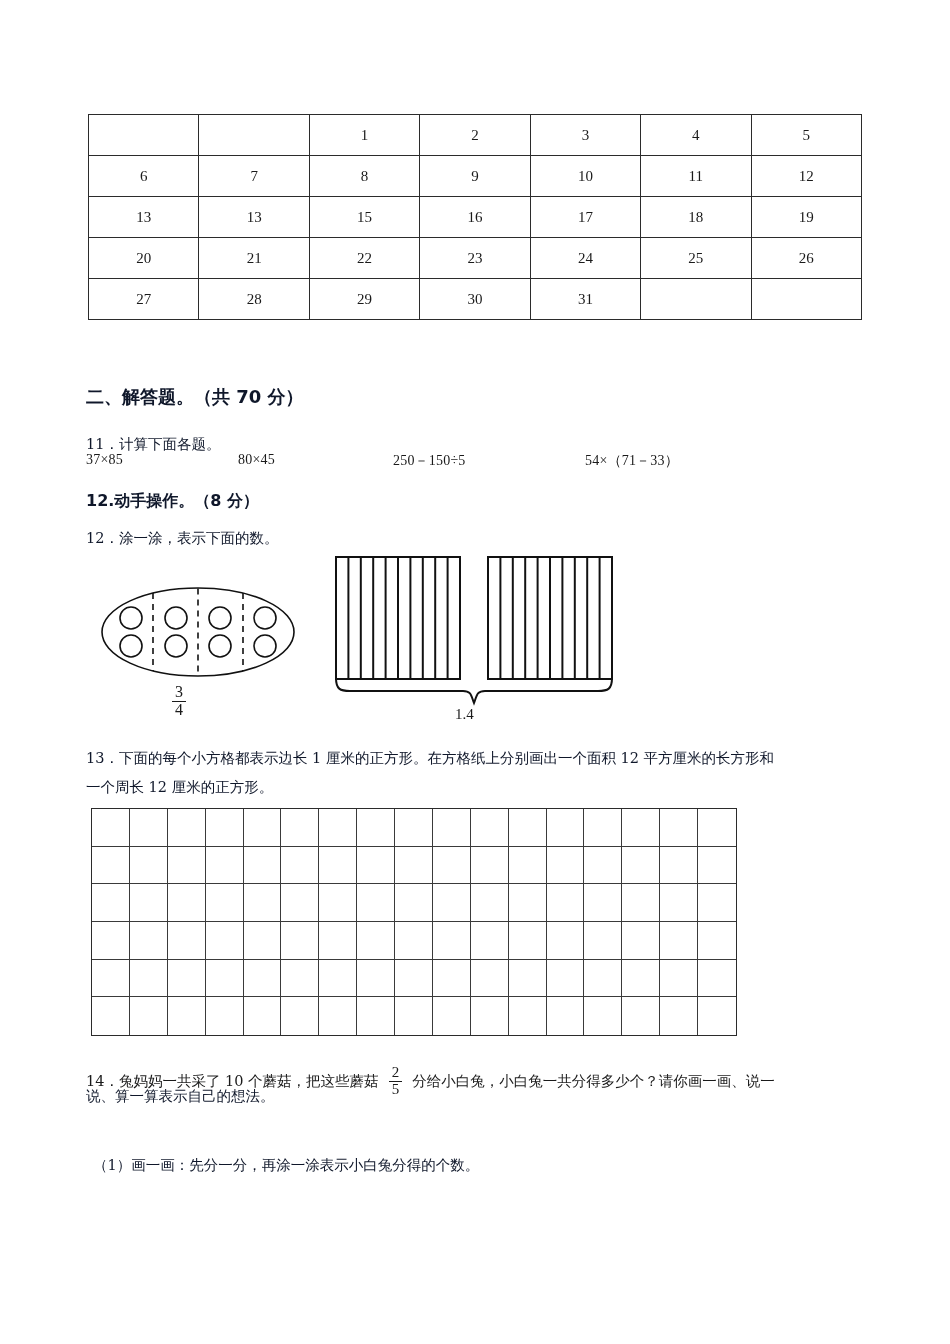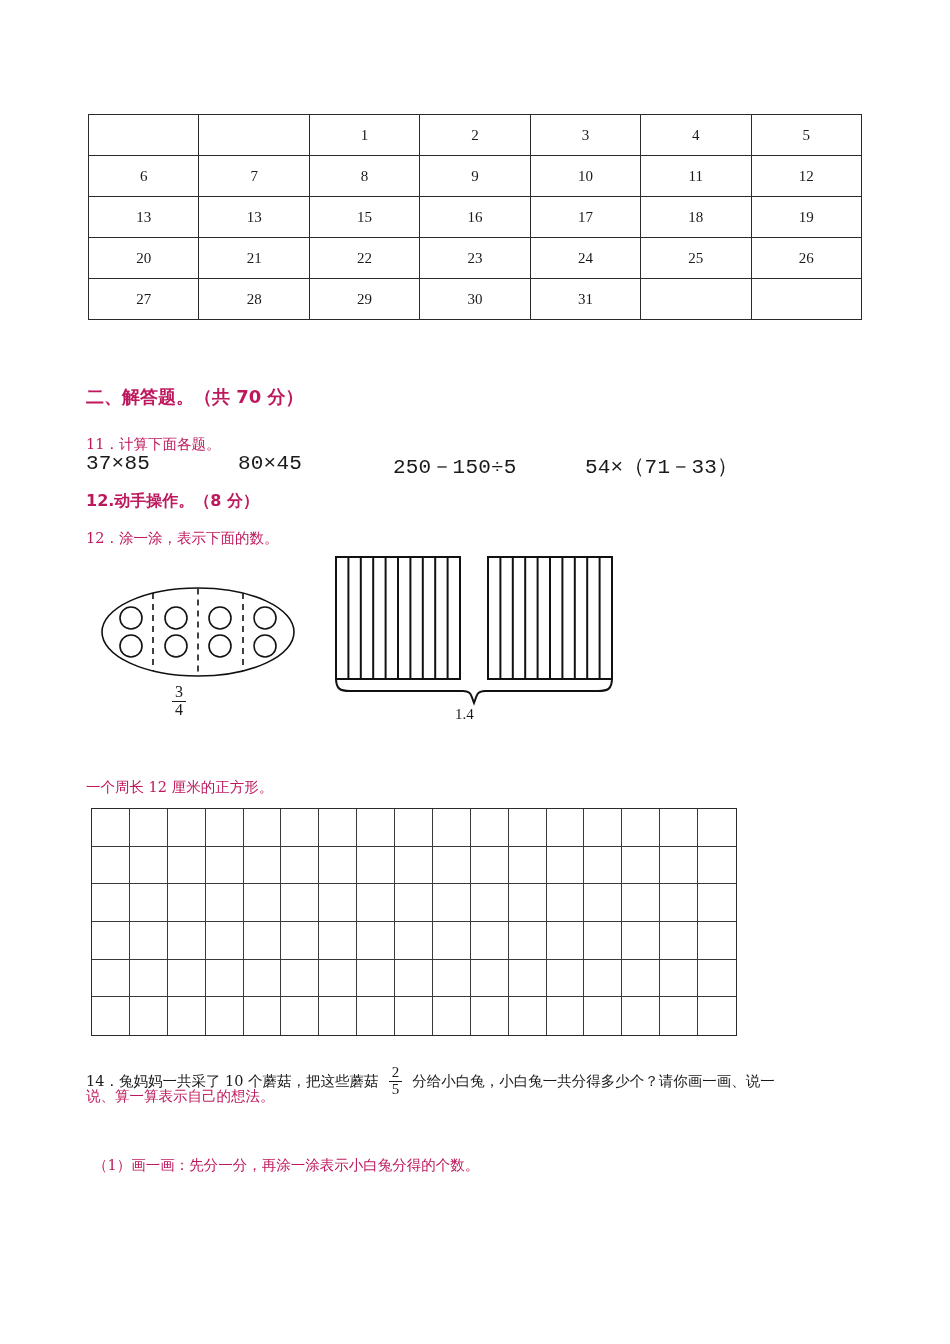--- a/index.html
+++ b/index.html
@@ -43,21 +43,21 @@
     font-family: "Liberation Serif", "DejaVu Serif", serif;
     color: #1a1a1a;
     padding: 0;
   }
 
   
   .txt {
     position: absolute;
     font-size: 15px;
     line-height: 1.5;
-    color: #be185d;
+    color: #0f172a;
     white-space: nowrap;
   }
   .cn-serif {
     font-family: "DejaVu Serif", "Liberation Serif", serif;
     font-size: 14.5px;
   }
   .bold-head {
     font-weight: bold;
     font-size: 18px;
     font-family: "DejaVu Sans", "Liberation Sans", sans-serif;
@@ -86,22 +86,22 @@
 
   
   .calcrow {
     position: absolute;
     left: 86px;
     top: 452px;
     width: 790px;
     display: flex;
   }
   .calcrow .expr {
-    font-size: 21px;
-    font-family: Liberation Mono, monospace;
+    font-size: 14px;
+    font-family: Liberation Serif, serif;
     letter-spacing: 0.2px;
   }
   .ex1 { width: 152px; }
   .ex2 { width: 155px; }
   .ex3 { width: 192px; }
 
   
   .frac {
     display: inline-block;
     vertical-align: middle;
@@ -312,20 +312,21 @@
   </div>
 
   <div class="brace-fig">
     <svg width="290" height="34" viewBox="0 0 290 34">
       <path d="M6 2 C6 13, 10 15, 20 15 L133 15 C141 15, 141 19, 144 27
                C147 19, 147 15, 155 15 L268 15 C278 15, 282 13, 282 2" fill="none" stroke="#111" stroke-width="2" stroke-linecap="round"></path>
     </svg>
   </div>
   <span class="label-14">1.4</span>
 
+  <div class="txt cn-serif" style="left:86px; top:748px;">13．下面的每个小方格都表示边长 1 厘米的正方形。在方格纸上分别画出一个面积 12 平方厘米的长方形和</div>
   <div class="txt cn-serif" style="left:86px; top:777px;">一个周长 12 厘米的正方形。</div>
 
   <div class="gridpaper" id="gridpaper">
       <div class="cell"></div>
       <div class="cell"></div>
       <div class="cell"></div>
       <div class="cell"></div>
       <div class="cell"></div>
       <div class="cell"></div>
       <div class="cell"></div>

